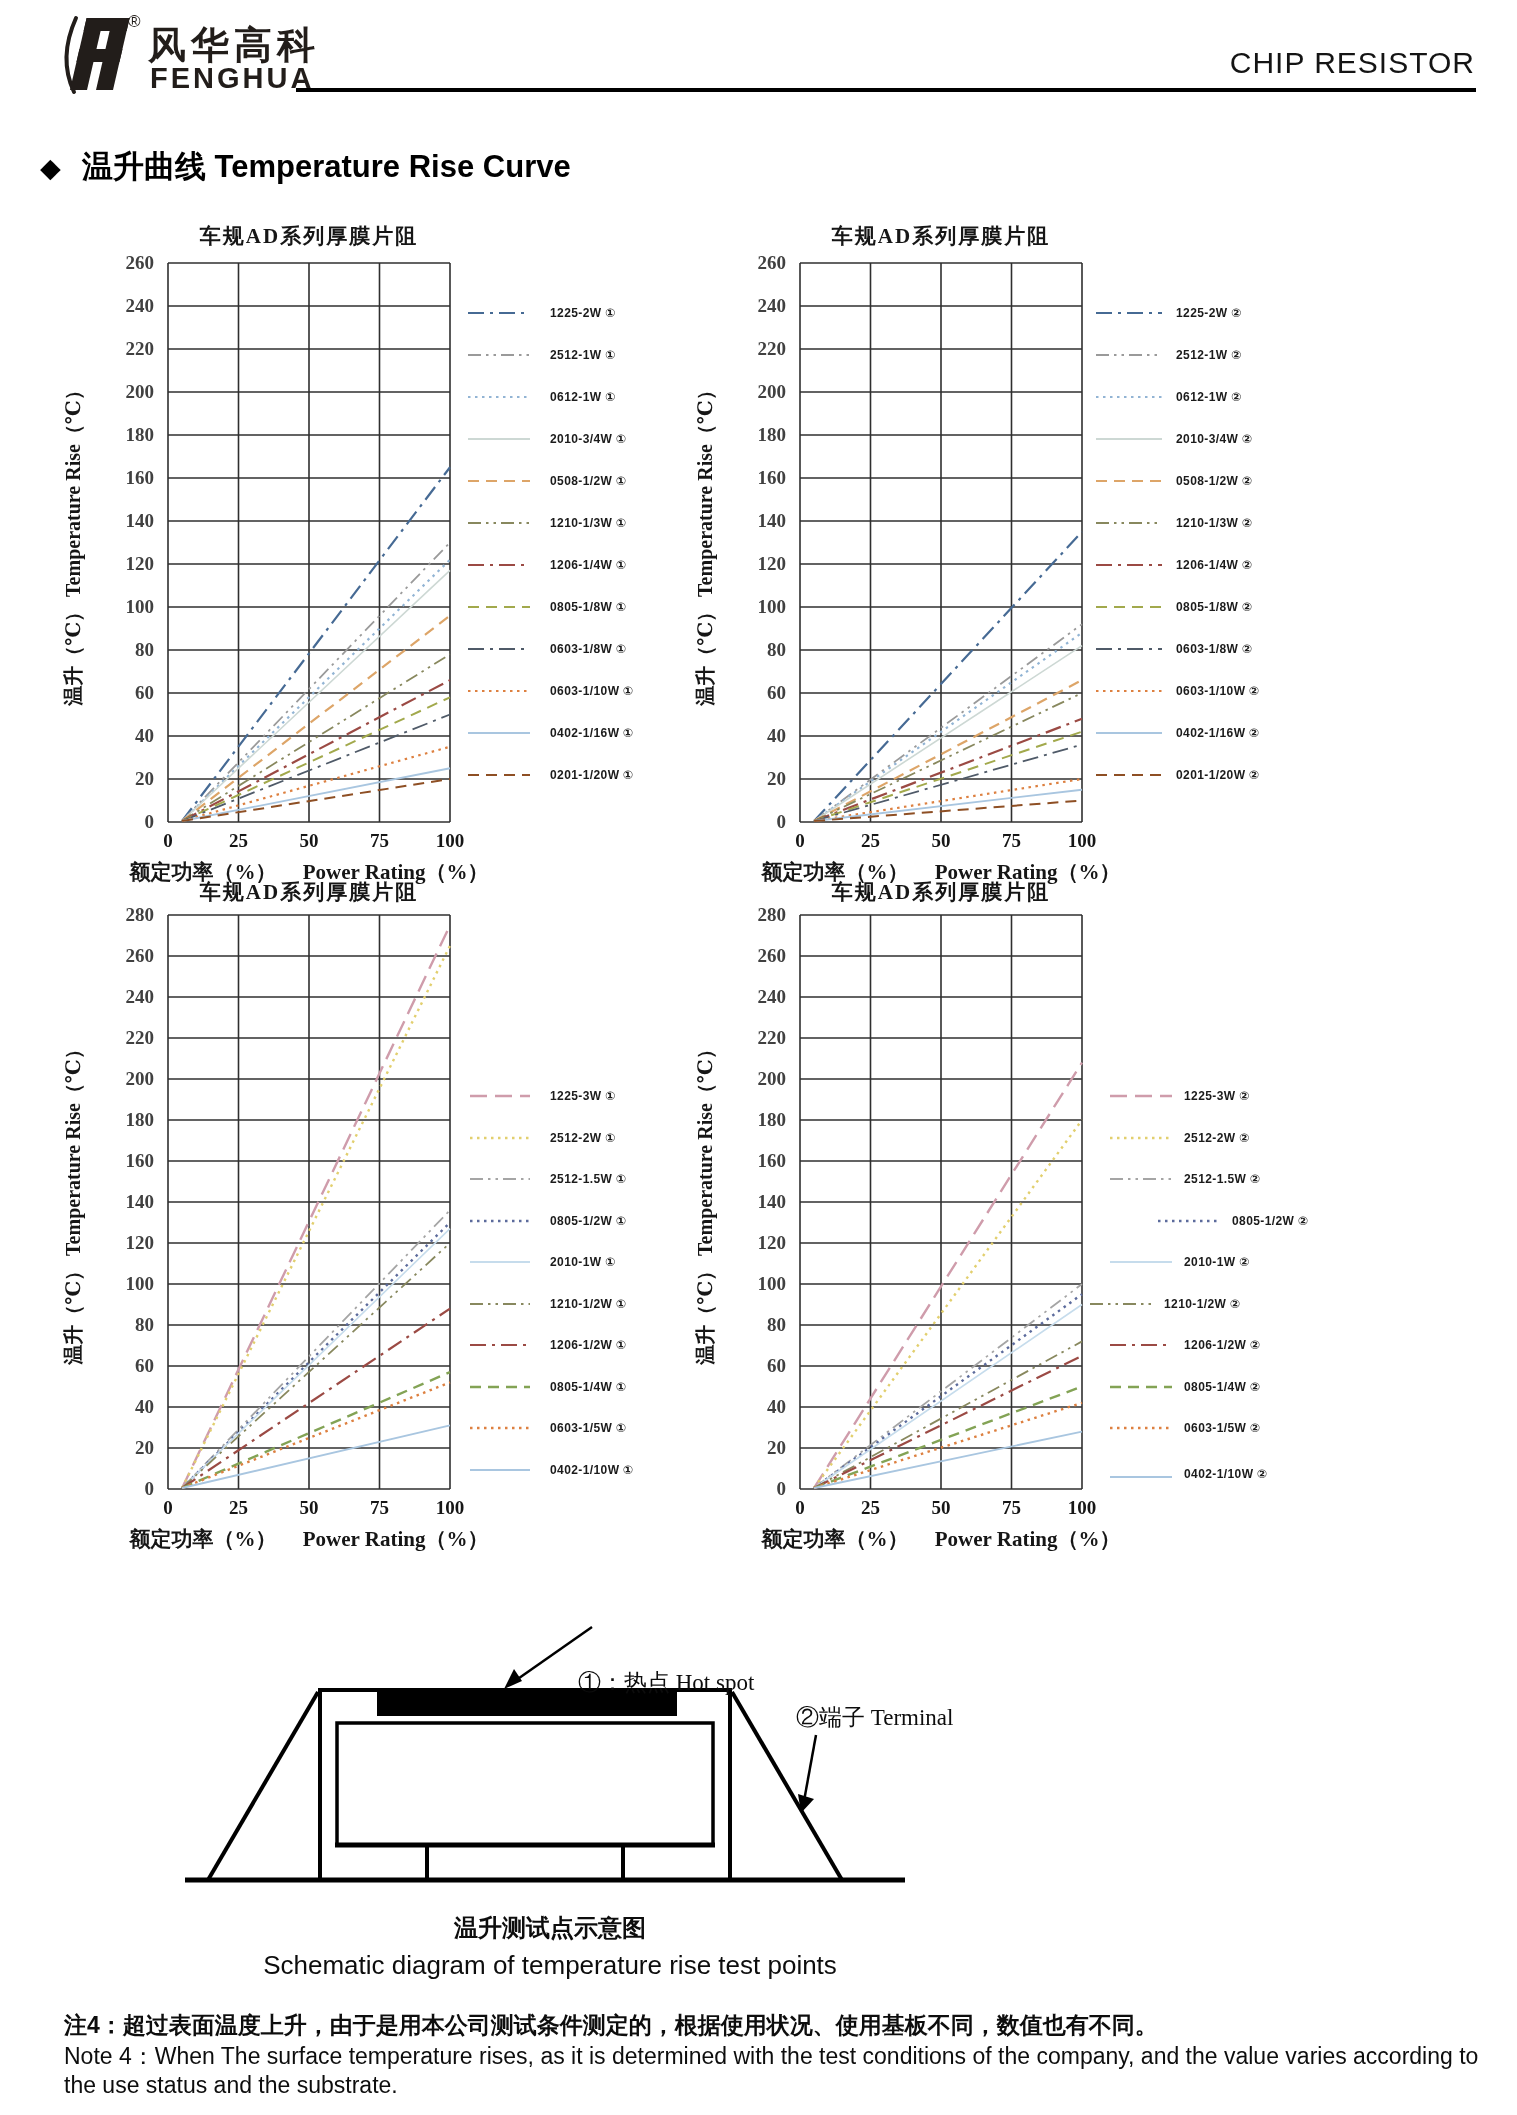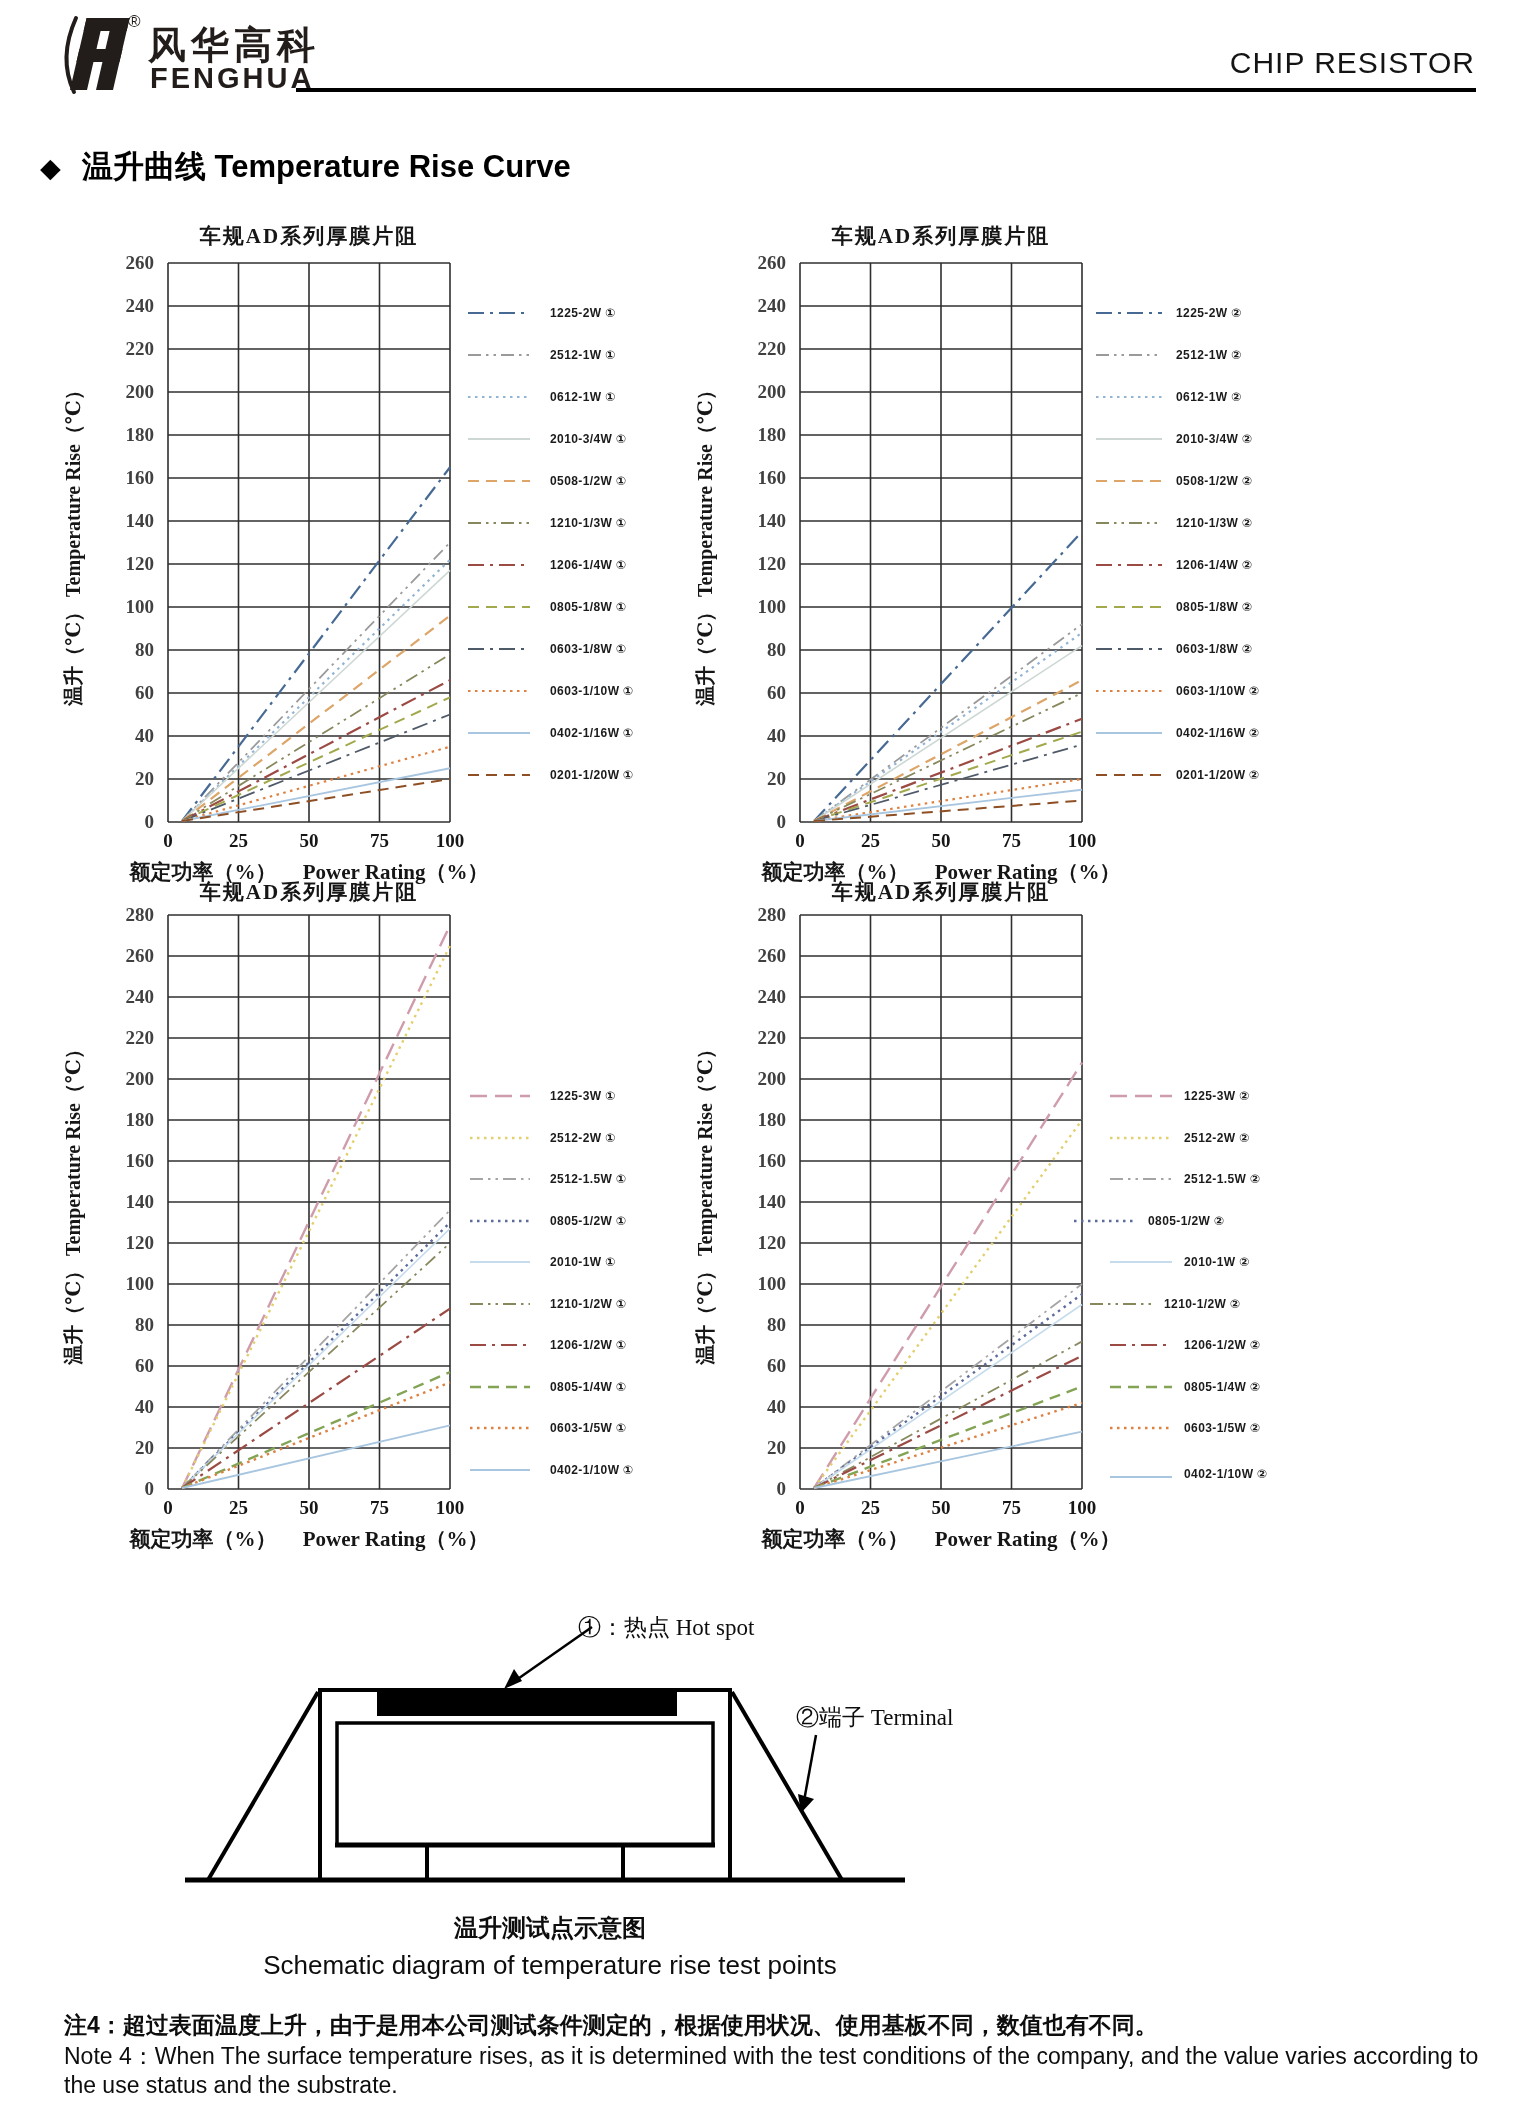--- a/index.html
+++ b/index.html
@@ -496,21 +496,21 @@
         <line x1="0" y1="4" x2="62" y2="4" stroke="#e2cf6e" stroke-width="2.4" stroke-dasharray="2.5 4.5"></line>
       </svg>
       <span class="lg-label">2512-2W ②</span>
     </div>
     <div class="lg-row" style="left: 1110px; top: 1168px; position: absolute;">
       <svg width="62" height="8" style="margin-right: 12px;">
         <line x1="0" y1="4" x2="62" y2="4" stroke="#a5a5a5" stroke-width="2" stroke-dasharray="13 5 2.5 5 2.5 5"></line>
       </svg>
       <span class="lg-label">2512-1.5W ②</span>
     </div>
-    <div class="lg-row" style="left: 1074px; top: 1209.5px; position: absolute;">
+    <div class="lg-row" style="left: 1158px; top: 1209.5px; position: absolute;">
       <svg width="62" height="8" style="margin-right: 12px;">
         <line x1="0" y1="4" x2="62" y2="4" stroke="#5c6b9c" stroke-width="2.4" stroke-dasharray="2.5 4.5"></line>
       </svg>
       <span class="lg-label">0805-1/2W ②</span>
     </div>
     <div class="lg-row" style="left: 1110px; top: 1251px; position: absolute;">
       <svg width="62" height="8" style="margin-right: 12px;">
         <line x1="0" y1="4" x2="62" y2="4" stroke="#c6dcec" stroke-width="2"></line>
       </svg>
       <span class="lg-label">2010-1W ②</span>
@@ -565,21 +565,21 @@
 
   <line x1="178" y1="117" x2="68" y2="305" stroke="#000" stroke-width="4"></line>
   <line x1="592" y1="117" x2="702" y2="305" stroke="#000" stroke-width="4"></line>
 
   <line x1="452" y1="52" x2="372" y2="108" stroke="#000" stroke-width="2.5"></line>
   <polygon points="364,114 382,106 374,94" fill="#000"></polygon>
 
   <line x1="676" y1="160" x2="664" y2="226" stroke="#000" stroke-width="2.5"></line>
   <polygon points="661,238 674,224 658,219" fill="#000"></polygon>
 </svg>
-<div class="abs sch-label" style="left:578px;top:1612px;">①：热点  Hot spot</div>
+<div class="abs sch-label" style="left:578px;top:1667px;">①：热点  Hot spot</div>
 <div class="abs sch-label" style="left:796px;top:1702px;">②端子 Terminal</div>
 <div class="abs cap-wrap">
   <div class="cap-cn">温升测试点示意图</div>
   <div class="cap-en">Schematic diagram of temperature rise test points</div>
 </div>
 
 <div class="abs note-cn">注4：超过表面温度上升，由于是用本公司测试条件测定的，根据使用状况、使用基板不同，数值也有不同。</div>
 <div class="abs note-en">Note 4：When The surface temperature rises, as it is determined with the test conditions of the company, and the value varies according to the use status and the substrate.</div>
 
 </body></html>

